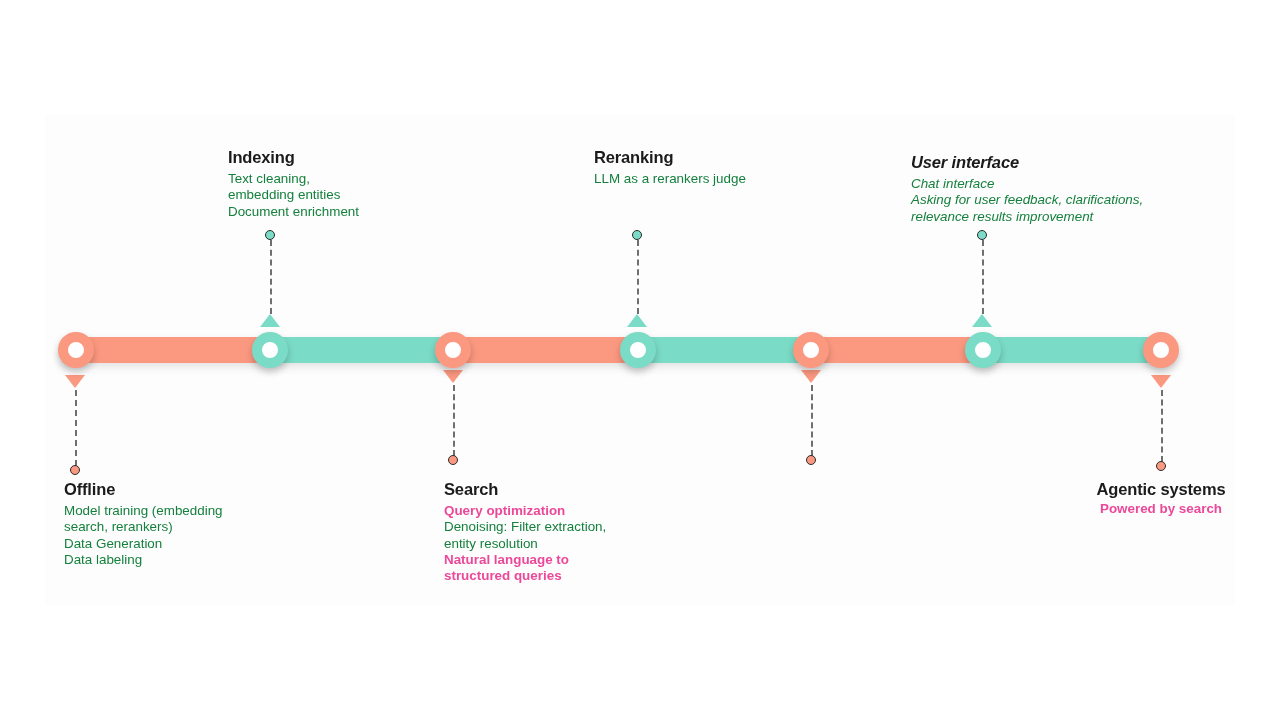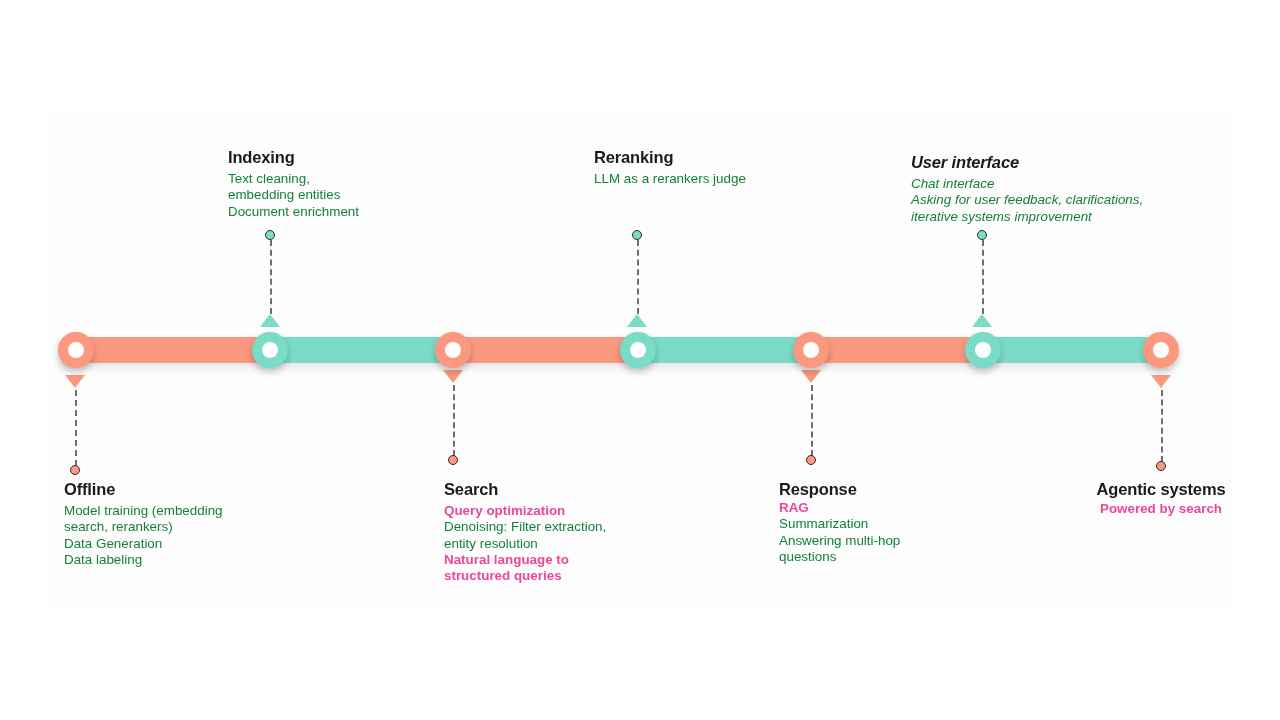--- a/index.html
+++ b/index.html
@@ -198,46 +198,39 @@
 
   <div class="block" style="left:594px; top:148px;">
     <div class="title">Reranking</div>
     <div class="line">LLM as a rerankers judge</div>
   </div>
 
   <div class="block" style="left:911px; top:153px;font-style:italic;">
     <div class="title">User interface</div>
     <div class="line">Chat interface</div>
     <div class="line">Asking for user feedback, clarifications,</div>
-    <div class="line">iterative systems improvement</div>
+    <div class="line">relevance results improvement</div>
   </div>
 
   <div class="block" style="left:64px; top:480px;">
     <div class="title">Offline</div>
     <div class="line">Model training (embedding</div>
     <div class="line">search, rerankers)</div>
     <div class="line">Data Generation</div>
     <div class="line">Data labeling</div>
   </div>
 
   <div class="block" style="left:444px; top:480px;">
     <div class="title">Search</div>
     <div class="line b">Query optimization</div>
     <div class="line">Denoising: Filter extraction,</div>
     <div class="line">entity resolution</div>
     <div class="line b">Natural language to</div>
     <div class="line b">structured queries</div>
   </div>
 
-  <div class="block tight" style="left:779px; top:480px;">
-    <div class="title">Response</div>
-    <div class="line b">RAG</div>
-    <div class="line">Summarization</div>
-    <div class="line">Answering multi-hop</div>
-    <div class="line">questions</div>
-  </div>
 
   <div class="block center" style="left:1041px; top:480px; width:240px;">
     <div class="title">Agentic systems</div>
     <div class="line b">Powered by search</div>
   </div>
 
 </div>
 
 </body></html>

